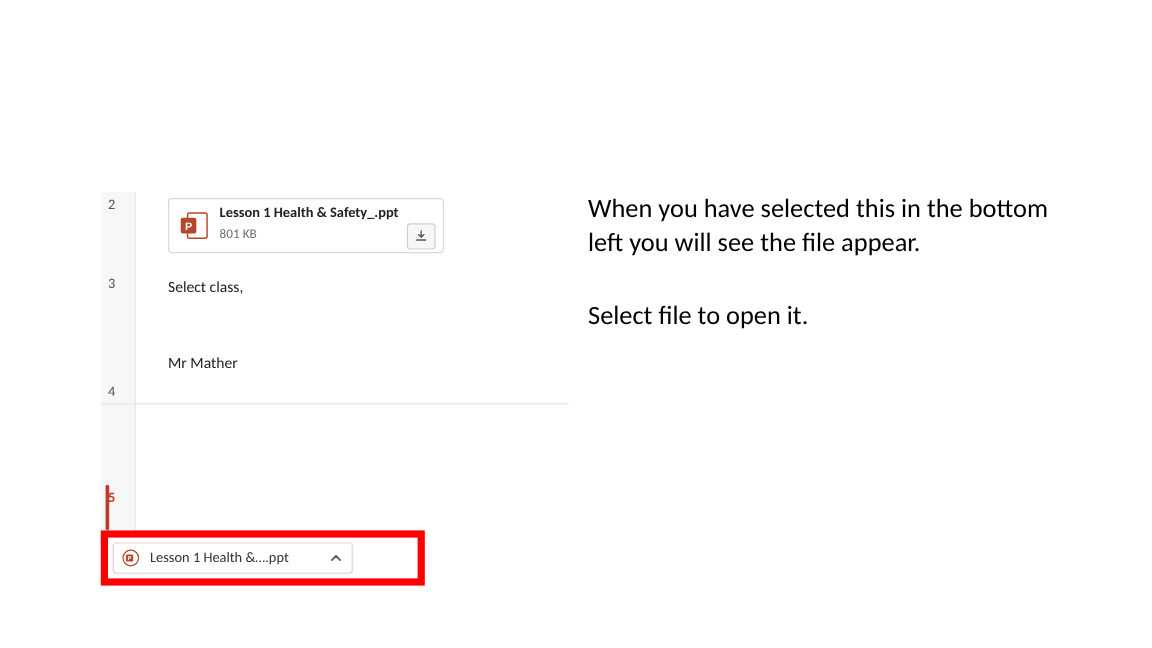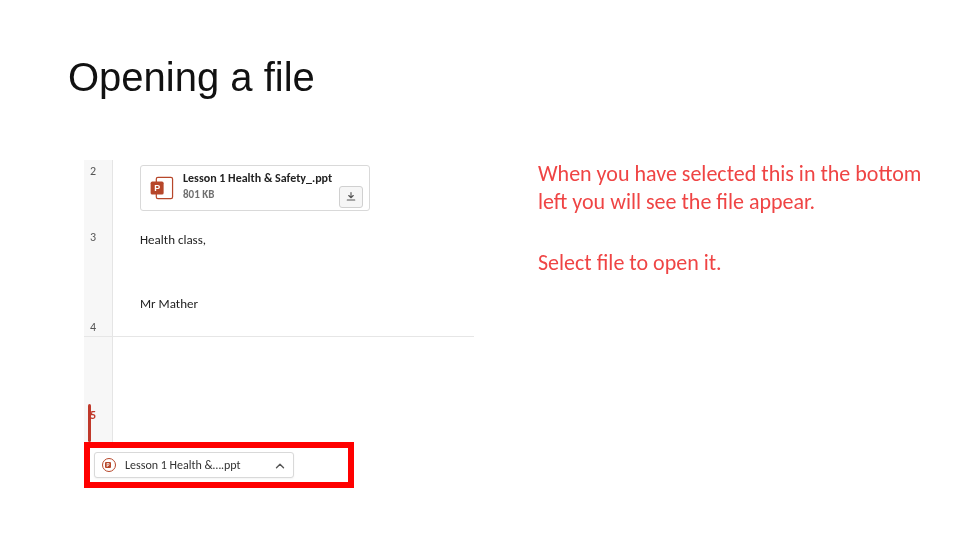--- a/index.html
+++ b/index.html
@@ -95,21 +95,20 @@
     font-size: 12px;
     color: #222;
     font-weight: bold;
   }
   .attach .fsize {
     position: absolute;
     left: 42px;
     top: 22px;
     font-size: 11px;
     color: #6f6f6f;
-    font-weight: bold;
   }
   .attach .dlbtn {
     position: absolute;
     right: 6px;
     top: 20px;
     width: 22px;
     height: 20px;
     border: 1px solid #d0d0d0;
     border-radius: 3px;
     background: #f6f6f6;
@@ -186,32 +185,30 @@
   }
 
   
   .instr {
     position: absolute;
     left: 490px;
     top: 160px;
     width: 400px;
     font-size: 22px;
     line-height: 1.25;
-    color: #ef4444;
+    color: #000000;
     font-family: "Calibri", "Segoe UI", Arial, sans-serif;
-    margin-left: 48px;
   }
   .instr p { margin: 0 0 34px 0; }
 </style>
 </head>
 <body>
 
 <div class="slide">
 
-  <div class="title">Opening a file</div>
 
   <div class="shot">
 
     <div class="rail">
       <span class="num" style="top:4px">2</span>
       <span class="num" style="top:70px">3</span>
       <span class="num" style="top:160px">4</span>
       <span class="num" style="top:248px; color:#c0392b; font-weight:600;">5</span>
       <span class="tick" style="top:244px"></span>
     </div>
@@ -227,21 +224,21 @@
       </span>
       <span class="fname">Lesson 1 Health &amp; Safety_.ppt</span>
       <span class="fsize">801 KB</span>
       <span class="dlbtn">
         <svg viewBox="0 0 16 16">
           <path d="M8 2v7M5 6l3 3 3-3M3 12h10" fill="none" stroke="#555" stroke-width="1.5" stroke-linecap="round" stroke-linejoin="round"></path>
         </svg>
       </span>
     </div>
 
-    <div class="msgline" style="top:72px">Health class,</div>
+    <div class="msgline" style="top:72px">Select class,</div>
     <div class="msgline" style="top:136px">Mr Mather</div>
 
     <div class="divider" style="top:176px"></div>
 
     <div class="dlwrap">
       <div class="dlbar">
         <span class="ficon">
           <svg viewBox="0 0 32 32">
             <circle cx="16" cy="16" r="13" fill="none" stroke="#b7472a" stroke-width="2"></circle>
             <rect x="8" y="10" width="12" height="12" rx="2" fill="#b7472a"></rect>

